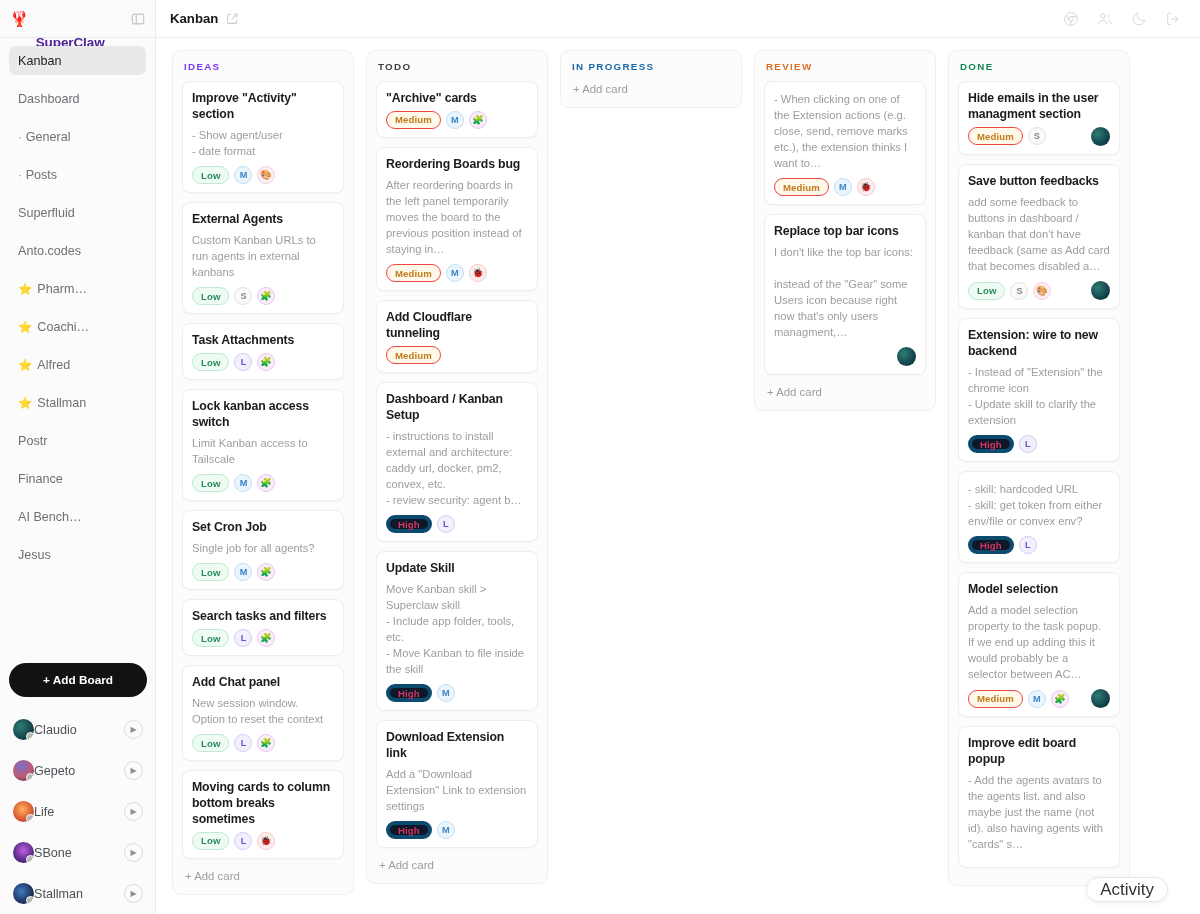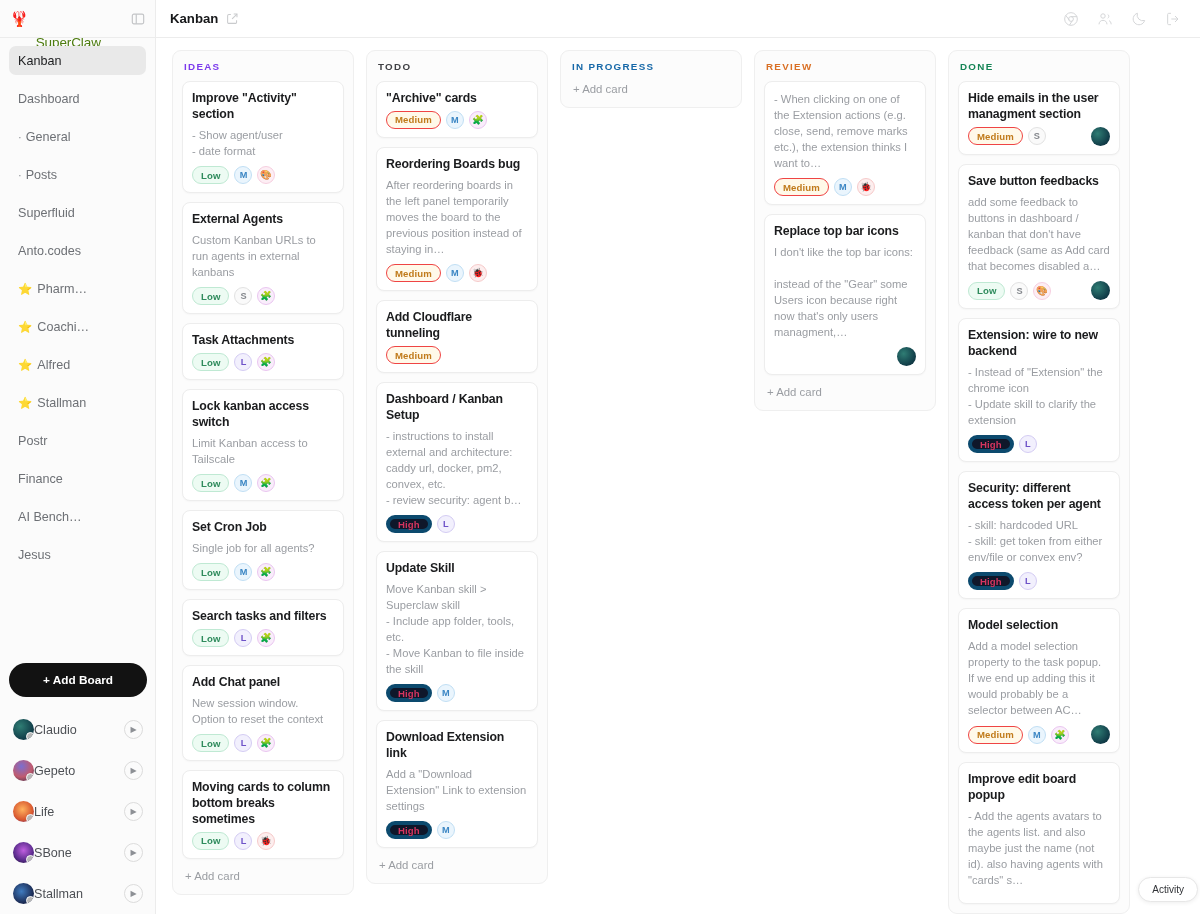--- a/index.html
+++ b/index.html
@@ -20,21 +20,21 @@
     display: flex; flex-direction: column;
     position: relative;
   }
   .sb-head {
     height: 38px; display: flex; align-items: center;
     padding: 0 10px; gap: 7px;
     border-bottom: 1px solid #ececec;
     background: #fbfbfb;
   }
   .sb-logo { font-size: 15px; line-height: 1; }
-  .sb-brand { font-size: 13.5px; font-weight: normal; color: #4d7c0f; letter-spacing: -0.1px; flex: 1; margin-top: 48px; }
+  .sb-brand { font-size: 13.5px; font-weight: bold; color: #4c1d95; letter-spacing: -0.1px; flex: 1; margin-top: 48px; }
   .sb-collapse { width: 14px; height: 14px; opacity: .5; display:flex; align-items:center; justify-content:center;}
 
   .sb-nav { padding: 8px 9px 0 9px; flex: 0 0 auto; }
   .sb-item {
     height: 29px; display: flex; align-items: center;
     padding: 0 9px; border-radius: 7px;
     font-size: 12.6px; color: #6d7075; margin-bottom: 9px;
     white-space: nowrap; overflow: hidden;
   }
   .sb-item.active { background: #e9e9e9; color: #1b1c1e; font-weight: 500; }
@@ -139,25 +139,25 @@
   }
   .e-pal { background: #fdeef4; border: 1px solid #f6cfe0; }
   .e-puz { background: #f9edfb; border: 1px solid #eac6f0; }
   .e-bug { background: #fdeeee; border: 1px solid #f6caca; }
   .card-av { margin-left: auto; width: 19px; height: 19px; border-radius: 50%;
     background: radial-gradient(circle at 35% 35%, #2f7d74, #123f4a 65%, #0c2430); }
 
   .add-card { font-size: 11.4px; color: #9a9da2; padding: 2px 2px 4px 3px; }
 
   .activity-btn {
-    position: absolute; right: 2px; bottom: 12px;
+    position: absolute; right: 32px; bottom: 12px;
     height: 25px; padding: 0 13px; border-radius: 999px;
     background: #fff; border: 1px solid #e7e7e7;
     box-shadow: 0 1px 4px rgba(0,0,0,0.07);
-    display: flex; align-items: center; font-size: 10px; color: #303236;
+    display: flex; align-items: center; font-size: 17px; color: #303236;
   }
 </style>
 </head>
 <body>
 
 <div class="app">
 
   <aside class="sidebar">
     <div class="sb-head">
       <span class="sb-logo">🦞</span>
@@ -470,21 +470,20 @@
           <div class="card">
             <div class="card-title">Extension: wire to new backend</div>
             <div class="card-desc">- Instead of "Extension" the chrome icon
 - Update skill to clarify the extension</div>
             <div class="card-foot">
               <span class="badge b-high">High</span>
               <span class="size s-L">L</span>
             </div>
           </div>
           <div class="card">
-            <div class="card-title">Security: different access token per agent</div>
             <div class="card-desc">- skill: hardcoded URL
 - skill: get token from either env/file or convex env?</div>
             <div class="card-foot">
               <span class="badge b-high">High</span>
               <span class="size s-L">L</span>
             </div>
           </div>
           <div class="card">
             <div class="card-title">Model selection</div>
             <div class="card-desc">Add a model selection property to the task popup. If we end up adding this it would probably be a selector between AC…</div>

